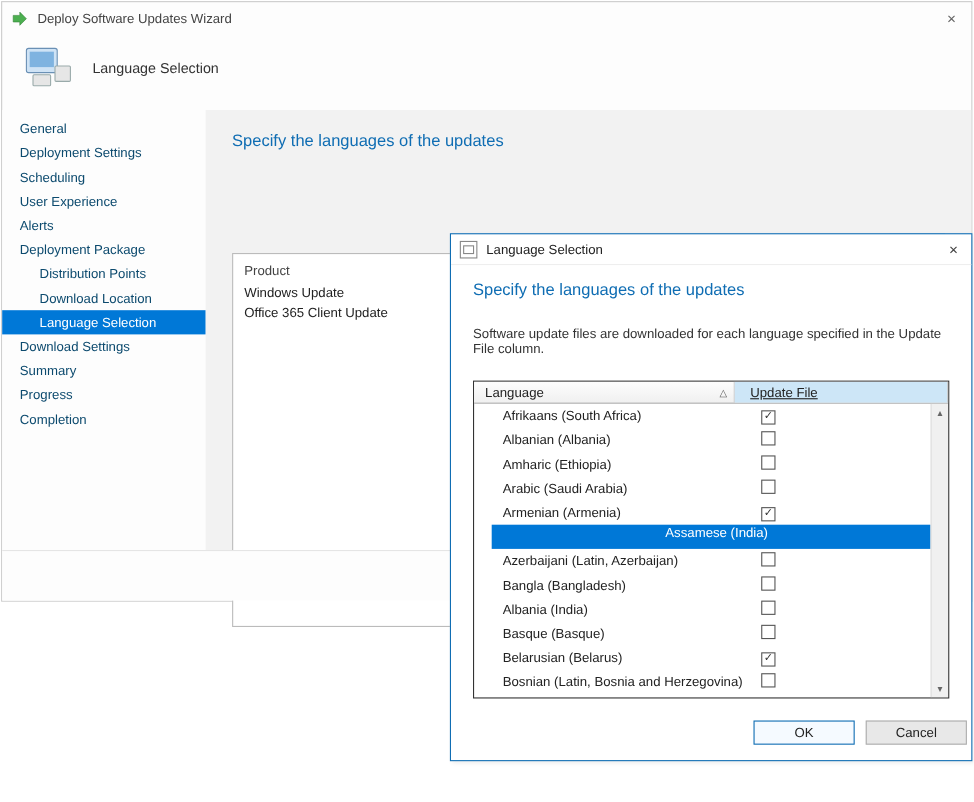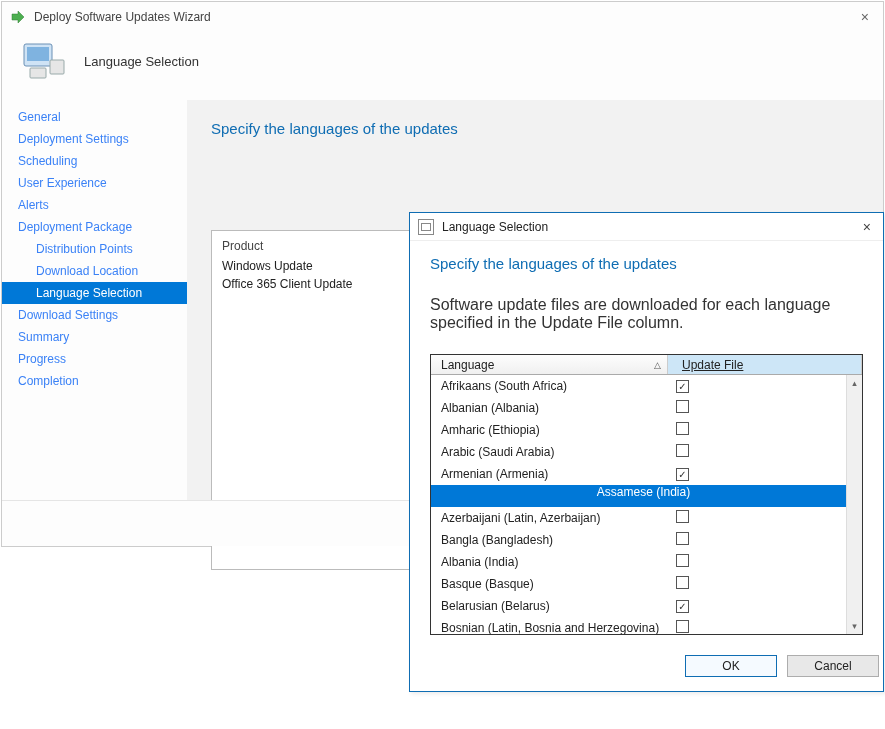--- a/index.html
+++ b/index.html
@@ -50,21 +50,21 @@
     height: calc(100% - 96px - 46px);
     border-top: 0px solid #eee;
   }
   .sidebar {
     width: 185px;
     padding: 6px 0;
     background:#fdfdfd;
   }
   .sidebar .item {
     padding: 4px 16px;
-    color:#3b82f6;
+    color:#0c4a6e;
     cursor:default;
   }
   .sidebar .item.indent { padding-left: 34px; }
   .sidebar .item.selected {
     background:#0078d7;
     color:#fff;
   }
   .main {
     flex:1;
     background:#f2f2f2;
@@ -142,21 +142,21 @@
     margin-right:8px;
     display:inline-flex;align-items:center;justify-content:center;
   }
   .dialog .dtitlebar .wicon::before{
     content:""; display:block;width:8px;height:6px;border:1px solid #888;
   }
   .dialog .dtitlebar .dtitle { flex:1; font-size:12px; }
   .dialog .dtitlebar .dclose { font-size:14px;color:#444;padding:0 4px; font-family:Arial,sans-serif;}
   .dialog .dbody { padding:14px 20px 8px 20px; flex:1; display:flex;flex-direction:column;}
   .dialog .dhdr { color:#0f6db3; font-size:15px; margin-bottom:24px;}
-  .dialog .ddesc { font-size:16px; color:#333; margin-bottom:22px;}
+  .dialog .ddesc { font-size:12px; color:#333; margin-bottom:22px;}
   .grid {
     border:1px solid #333;
     flex:1;
     display:flex;flex-direction:column;
     overflow:hidden;
     position:relative;
   }
   .grid-header {
     display:flex;
     background:linear-gradient(#fdfdfd,#f0f0f0);
@@ -180,21 +180,21 @@
     padding-left:14px;
     background:#cde6f7;
     height:100%;
     display:flex;align-items:center;
     border-right:1px solid #ccc;
     text-decoration:underline;
   }
   .grid-body {
     flex:1; overflow:hidden; position:relative;
   }
-  .rows { position:absolute; left:0;top:0;right:16px;}
+  .rows { position:absolute; left:16px;top:0;right:16px;}
   .row {
     display:flex;
     height:22px;
     align-items:center;
     font-size:12px;
   }
   .row .c1 { flex:0 0 237px; padding-left:10px;}
   .row .c2 { flex:1; padding-left:8px;}
   .row.selected { background:#0078d7; color:#fff;flex-direction:column;}
   .cb {

